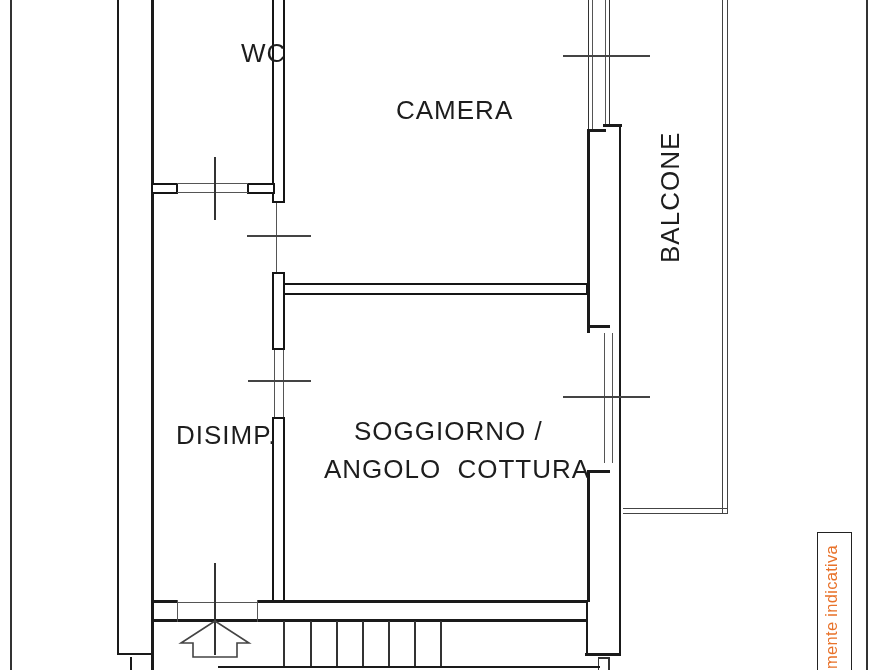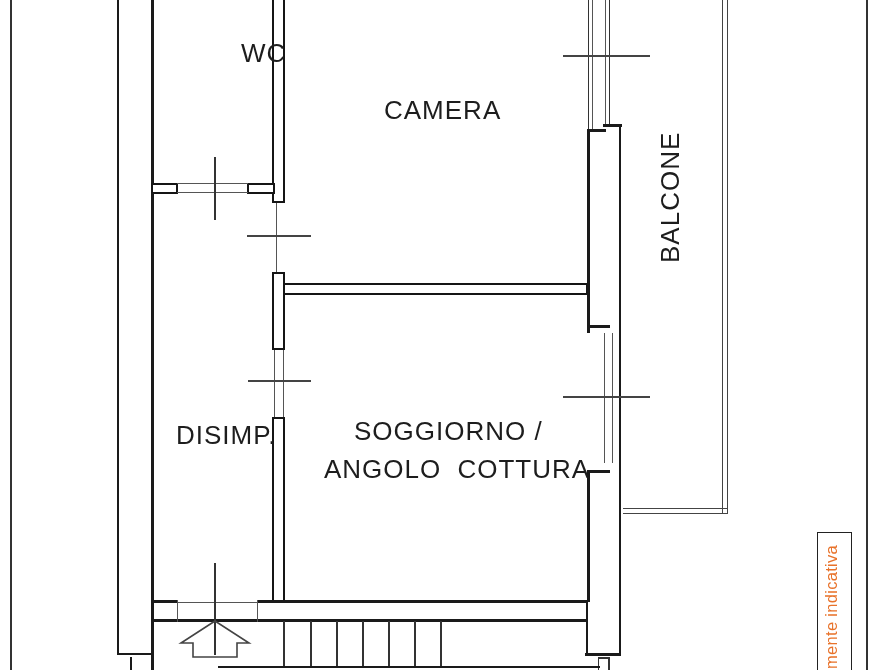--- a/index.html
+++ b/index.html
@@ -44,21 +44,21 @@
   <div class="hw" style="left:283px;top:283px;width:305px;height:12px;"></div>
   <div class="v mid" style="left:587.5px;top:0;width:1.5px;height:131px;"></div>
   <div class="v thin" style="left:591.5px;top:0;width:1px;height:131px;"></div>
   <div class="v thin" style="left:604.5px;top:0;width:1px;height:126px;"></div>
   <div class="v mid" style="left:608.5px;top:0;width:1.5px;height:126px;"></div>
   <div class="h gray" style="left:563px;top:55px;width:87px;height:1.5px;"></div>
   <div class="h" style="left:603px;top:124px;width:19px;height:2.5px;"></div>
   <div class="h" style="left:587px;top:129px;width:19px;height:2.5px;"></div>
   <div class="v" style="left:587px;top:129px;width:2.5px;height:166px;"></div>
   <div class="v" style="left:618.5px;top:124px;width:2.5px;height:531px;"></div>
-  <div class="lbl" style="left:384px;top:95px;text-align:center;">CAMERA</div>
+  <div class="lbl" style="left:396px;top:95px;text-align:center;">CAMERA</div>
 
   <div class="v thin" style="left:276px;top:203px;width:1px;height:69px;"></div>
   <div class="h gray" style="left:247px;top:235px;width:64px;height:1.5px;"></div>
   <div class="hw" style="left:272px;top:272px;width:13px;height:78px;"></div>
   <div class="v thin" style="left:273.5px;top:350px;width:1px;height:67px;"></div>
   <div class="v thin" style="left:283px;top:350px;width:1px;height:67px;"></div>
   <div class="h gray" style="left:248px;top:380px;width:63px;height:1.5px;"></div>
   <div class="hw" style="left:272px;top:417px;width:13px;height:186px;"></div>
   <div class="lbl" style="left:176px;top:420px;">DISIMP.</div>
 

